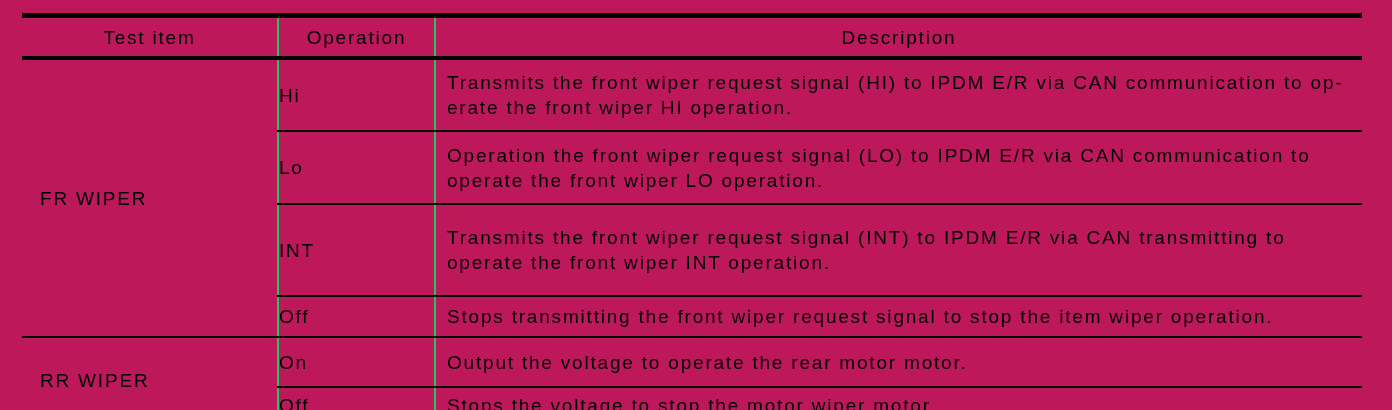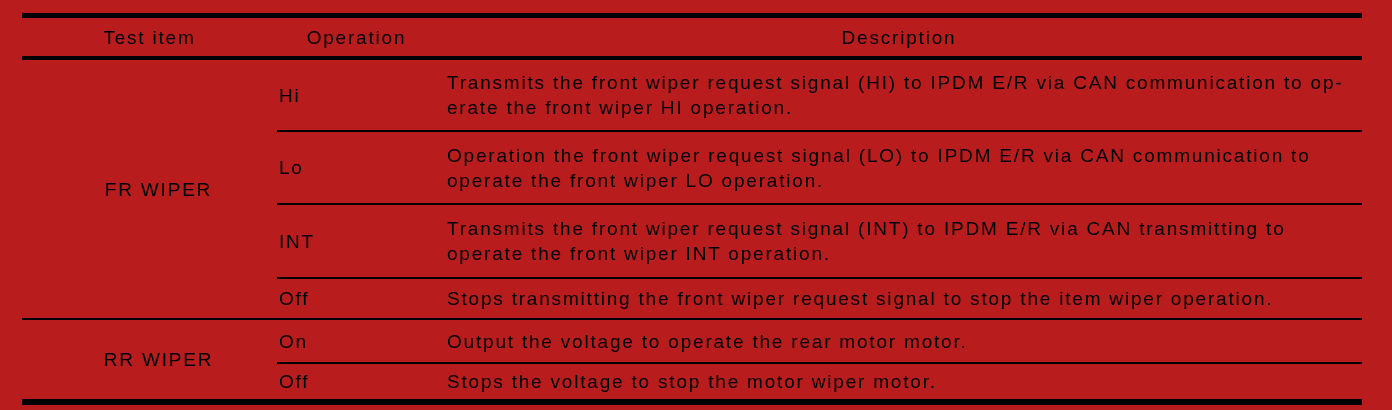--- a/index.html
+++ b/index.html
@@ -8,21 +8,21 @@
     background: #ffffff;
     width: 1392px;
     height: 410px;
     font-family: "Liberation Sans", sans-serif;
     color: #000000;
   }
   .page {
     position: relative;
     width: 1392px;
     height: 410px;
-    background: #b91c1c;
+    background: #be185d;
     overflow: hidden;
   }
   table.spec-table {
     position: absolute;
     left: 22px;
     top: 13px;
     width: 1340px;
     border-collapse: collapse;
     table-layout: fixed;
     border-top: 5px solid #000;
@@ -41,39 +41,39 @@
     vertical-align: middle;
     height: 38px;
     border-bottom: 4px solid #000;
     padding: 0;
   }
   tbody td {
     border-bottom: 2px solid #000;
     vertical-align: middle;
     padding: 0;
   }
-  .v-sep { border-left: 2px solid #b91c1c; margin-left: 36px; }
+  .v-sep { border-left: 2px solid #22c55e; margin-left: 36px; }
 
   td.test-item {
-    text-align: center;
+    text-align: left;
     padding-left: 18px;
   }
   td.operation {
     text-align: left;
   }
   td.description {
     text-align: left;
     padding-left: 11px;
     padding-right: 6px;
     white-space: pre-line;
   }
   tr.r-tall   { height: 73px; }
-  tr.r-tall2  { height: 74px; }
+  tr.r-tall2  { height: 92px; }
   tr.r-short  { height: 41px; }
-  tr.r-short2 { height: 44px; }
+  tr.r-short2 { height: 50px; }
   tr.r-short3 { height: 39px; }
 </style>
 </head>
 <body>
 
 <div class="page">
   <table class="spec-table">
     <colgroup>
       <col class="c-item">
       <col class="c-op">

